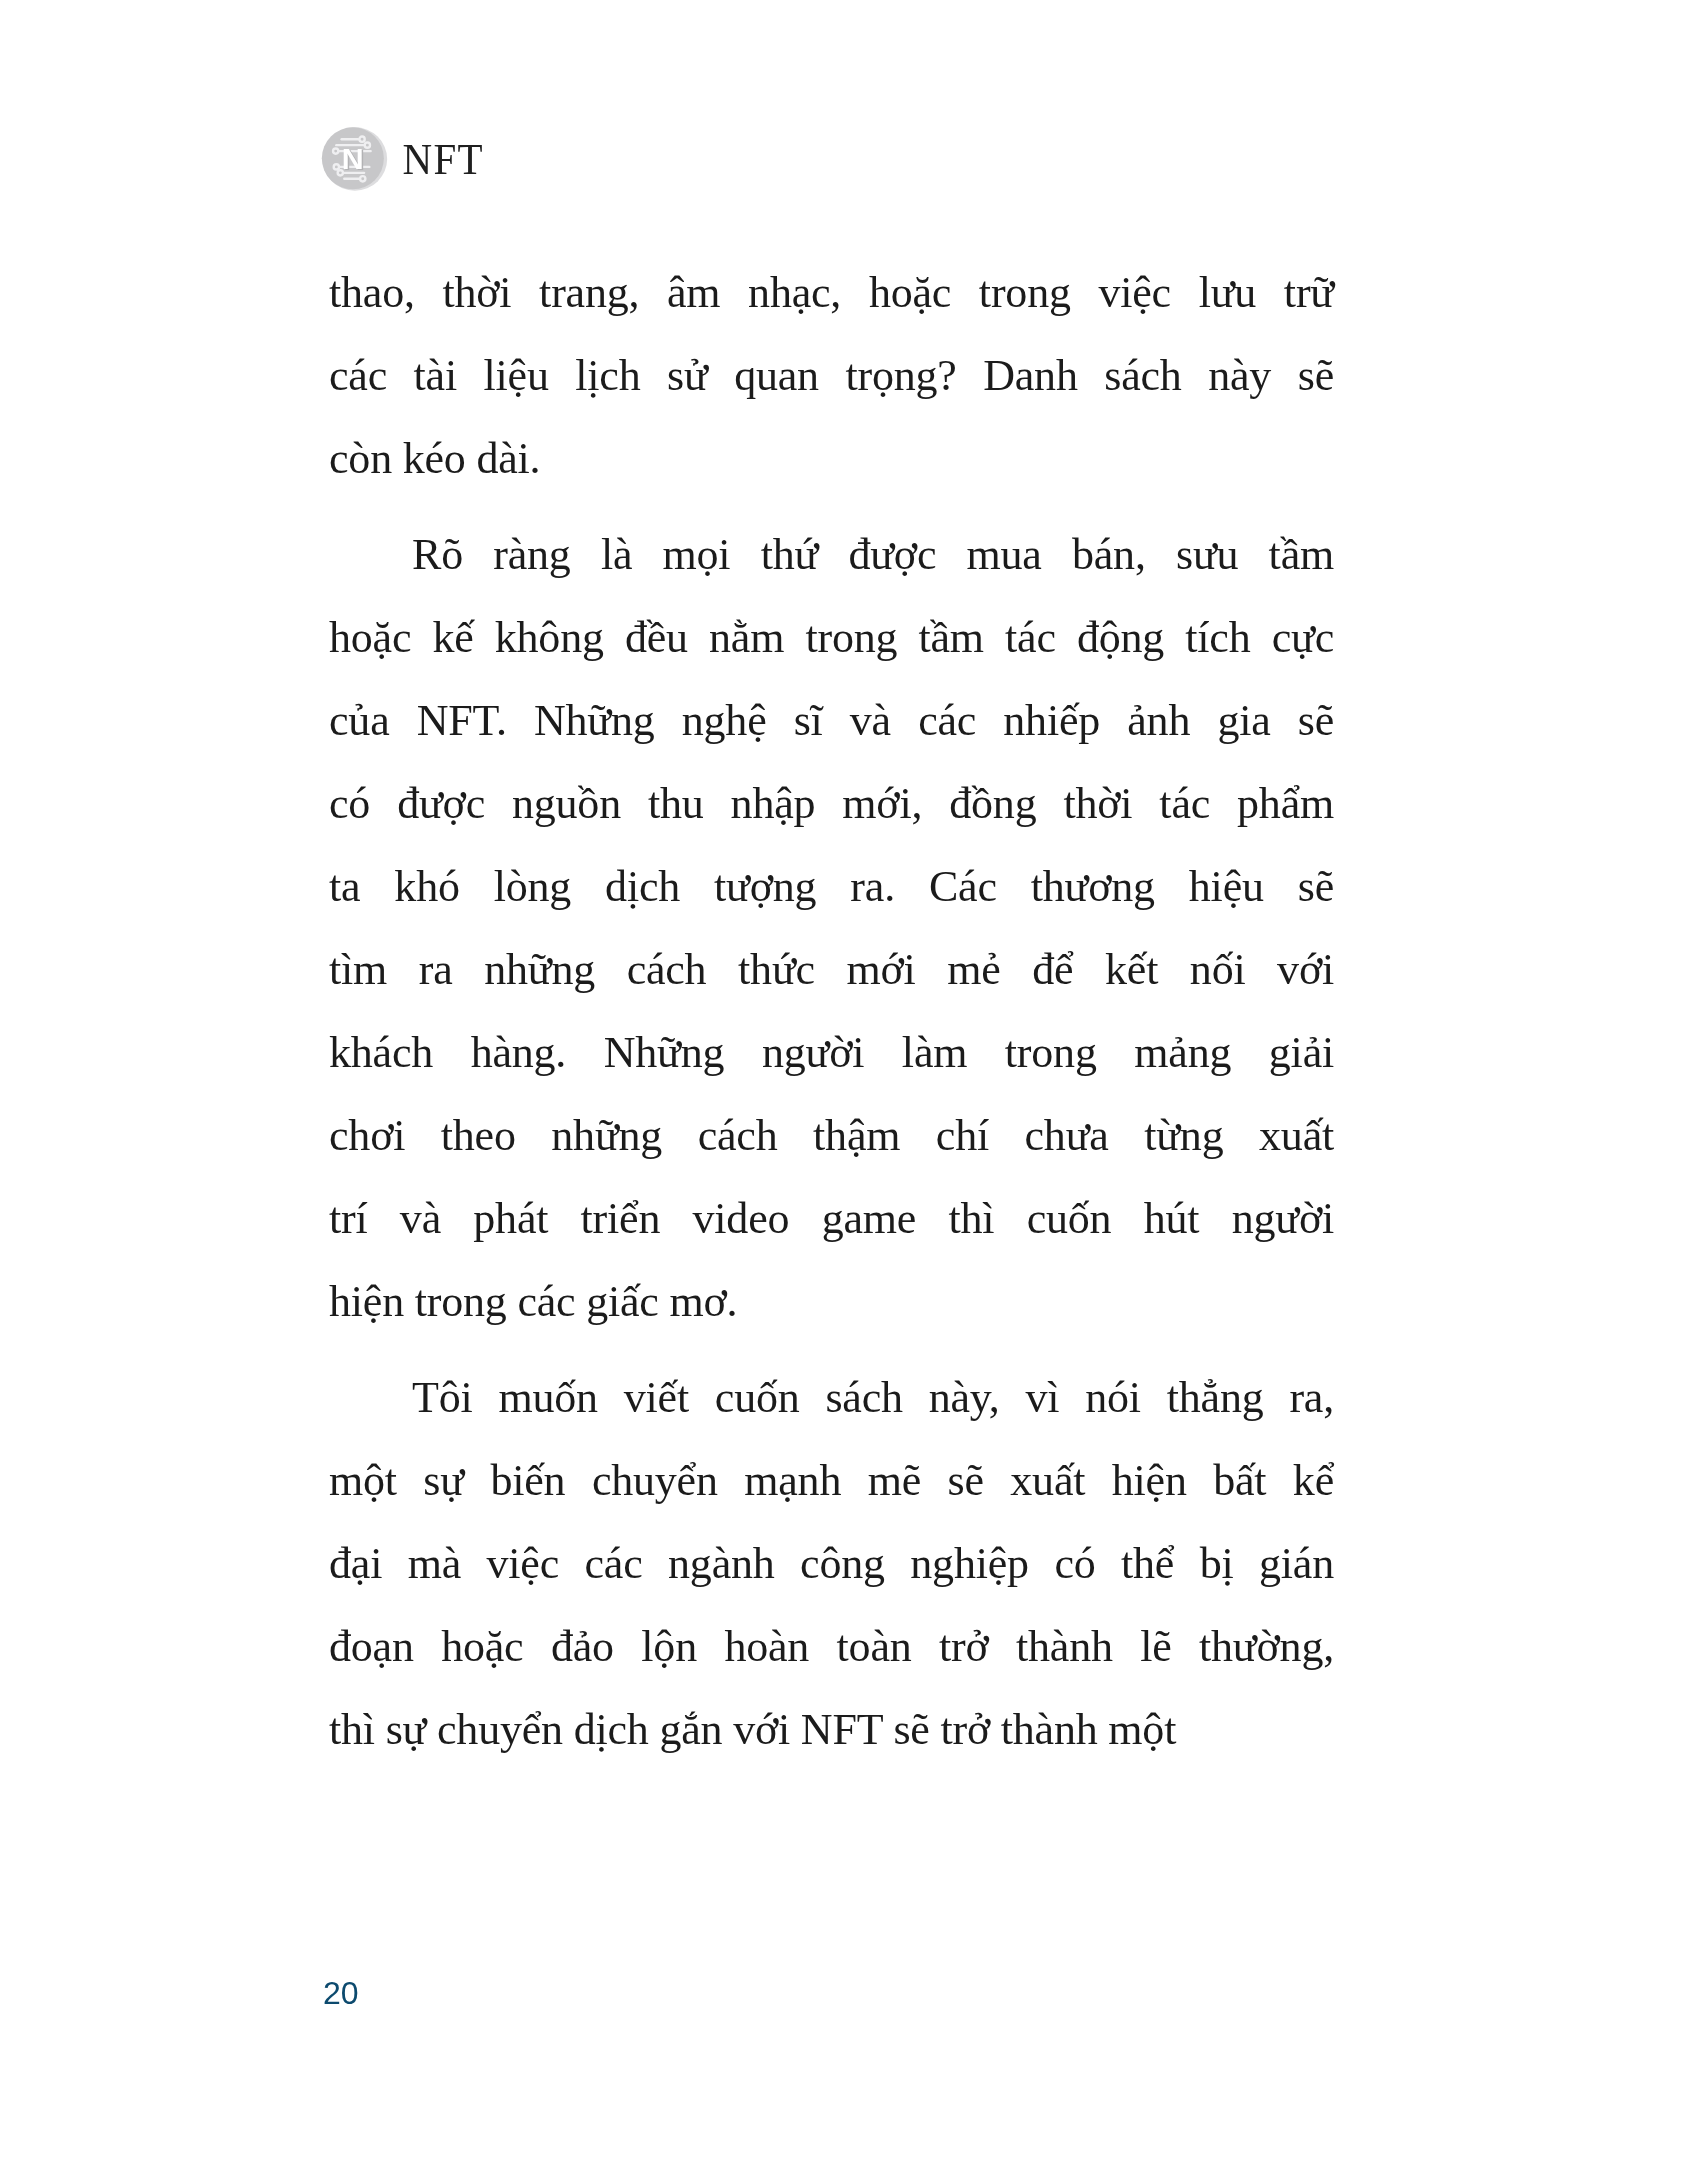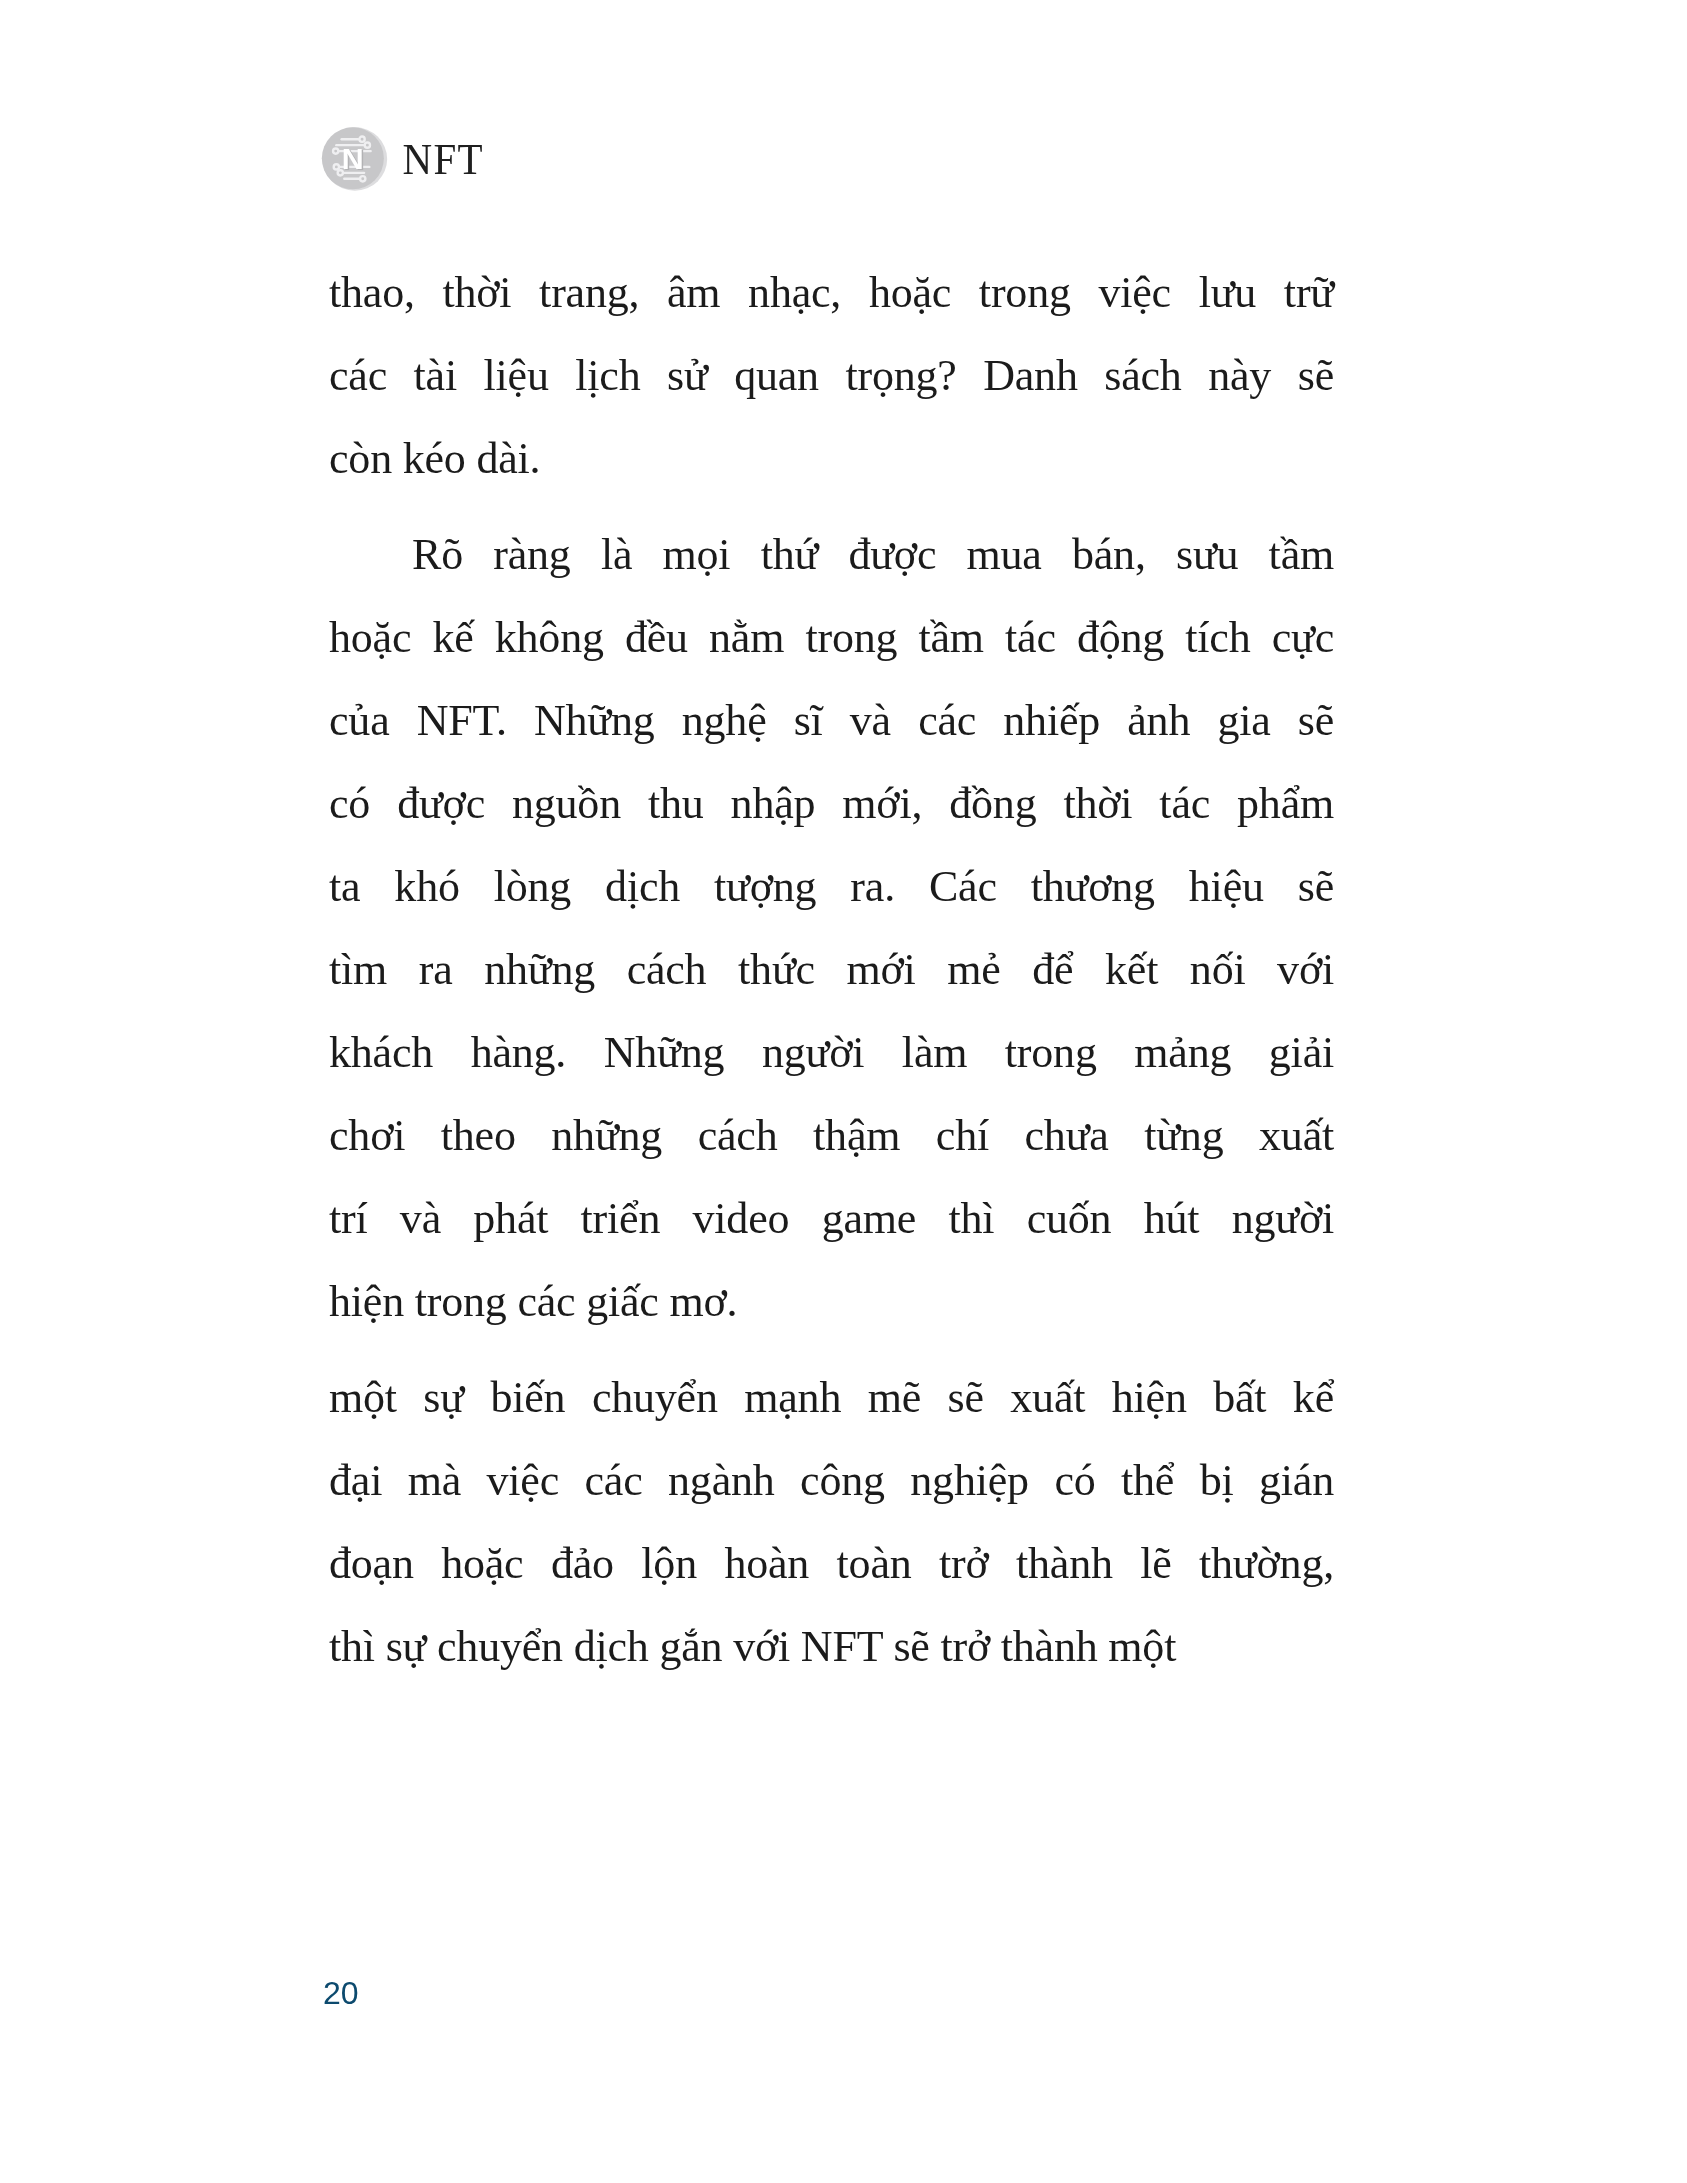--- a/index.html
+++ b/index.html
@@ -119,20 +119,21 @@
       <div class="line">có được nguồn thu nhập mới, đồng thời tác phẩm</div>
       <div class="line">ta khó lòng dịch tượng ra. Các thương hiệu sẽ</div>
       <div class="line">tìm ra những cách thức mới mẻ để kết nối với</div>
       <div class="line">khách hàng. Những người làm trong mảng giải</div>
       <div class="line">chơi theo những cách thậm chí chưa từng xuất</div>
       <div class="line">trí và phát triển video game thì cuốn hút người</div>
       <div class="line last">hiện trong các giấc mơ.</div>
     </div>
 
     <div class="para">
+      <div class="line indent">Tôi muốn viết cuốn sách này, vì nói thẳng ra,</div>
       <div class="line">một sự biến chuyển mạnh mẽ sẽ xuất hiện bất kể</div>
       <div class="line">đại mà việc các ngành công nghiệp có thể bị gián</div>
       <div class="line">đoạn hoặc đảo lộn hoàn toàn trở thành lẽ thường,</div>
       <div class="line last">thì sự chuyển dịch gắn với NFT sẽ trở thành một</div>
     </div>
 
   </div>
 
   <div class="folio">20</div>
 

